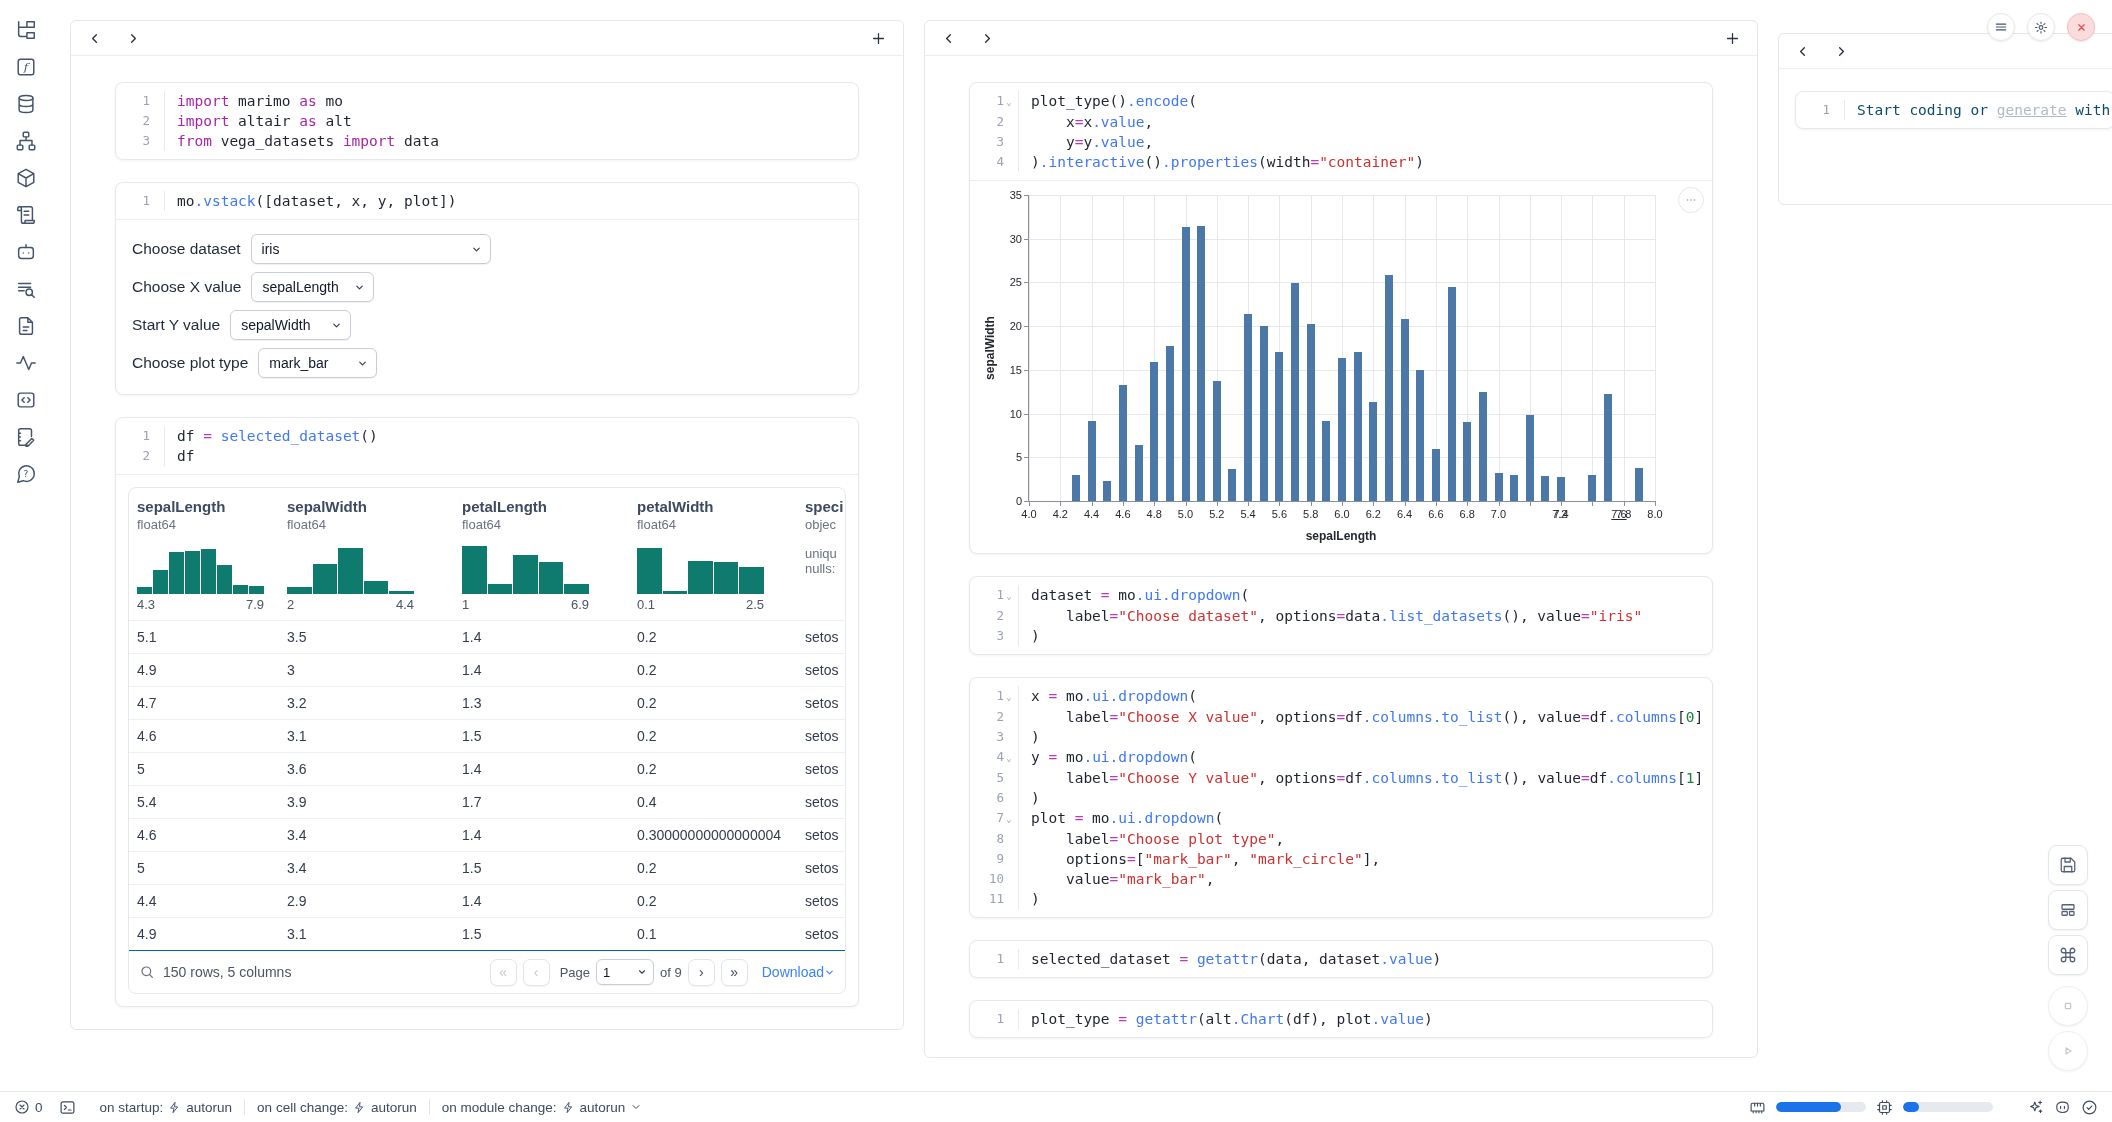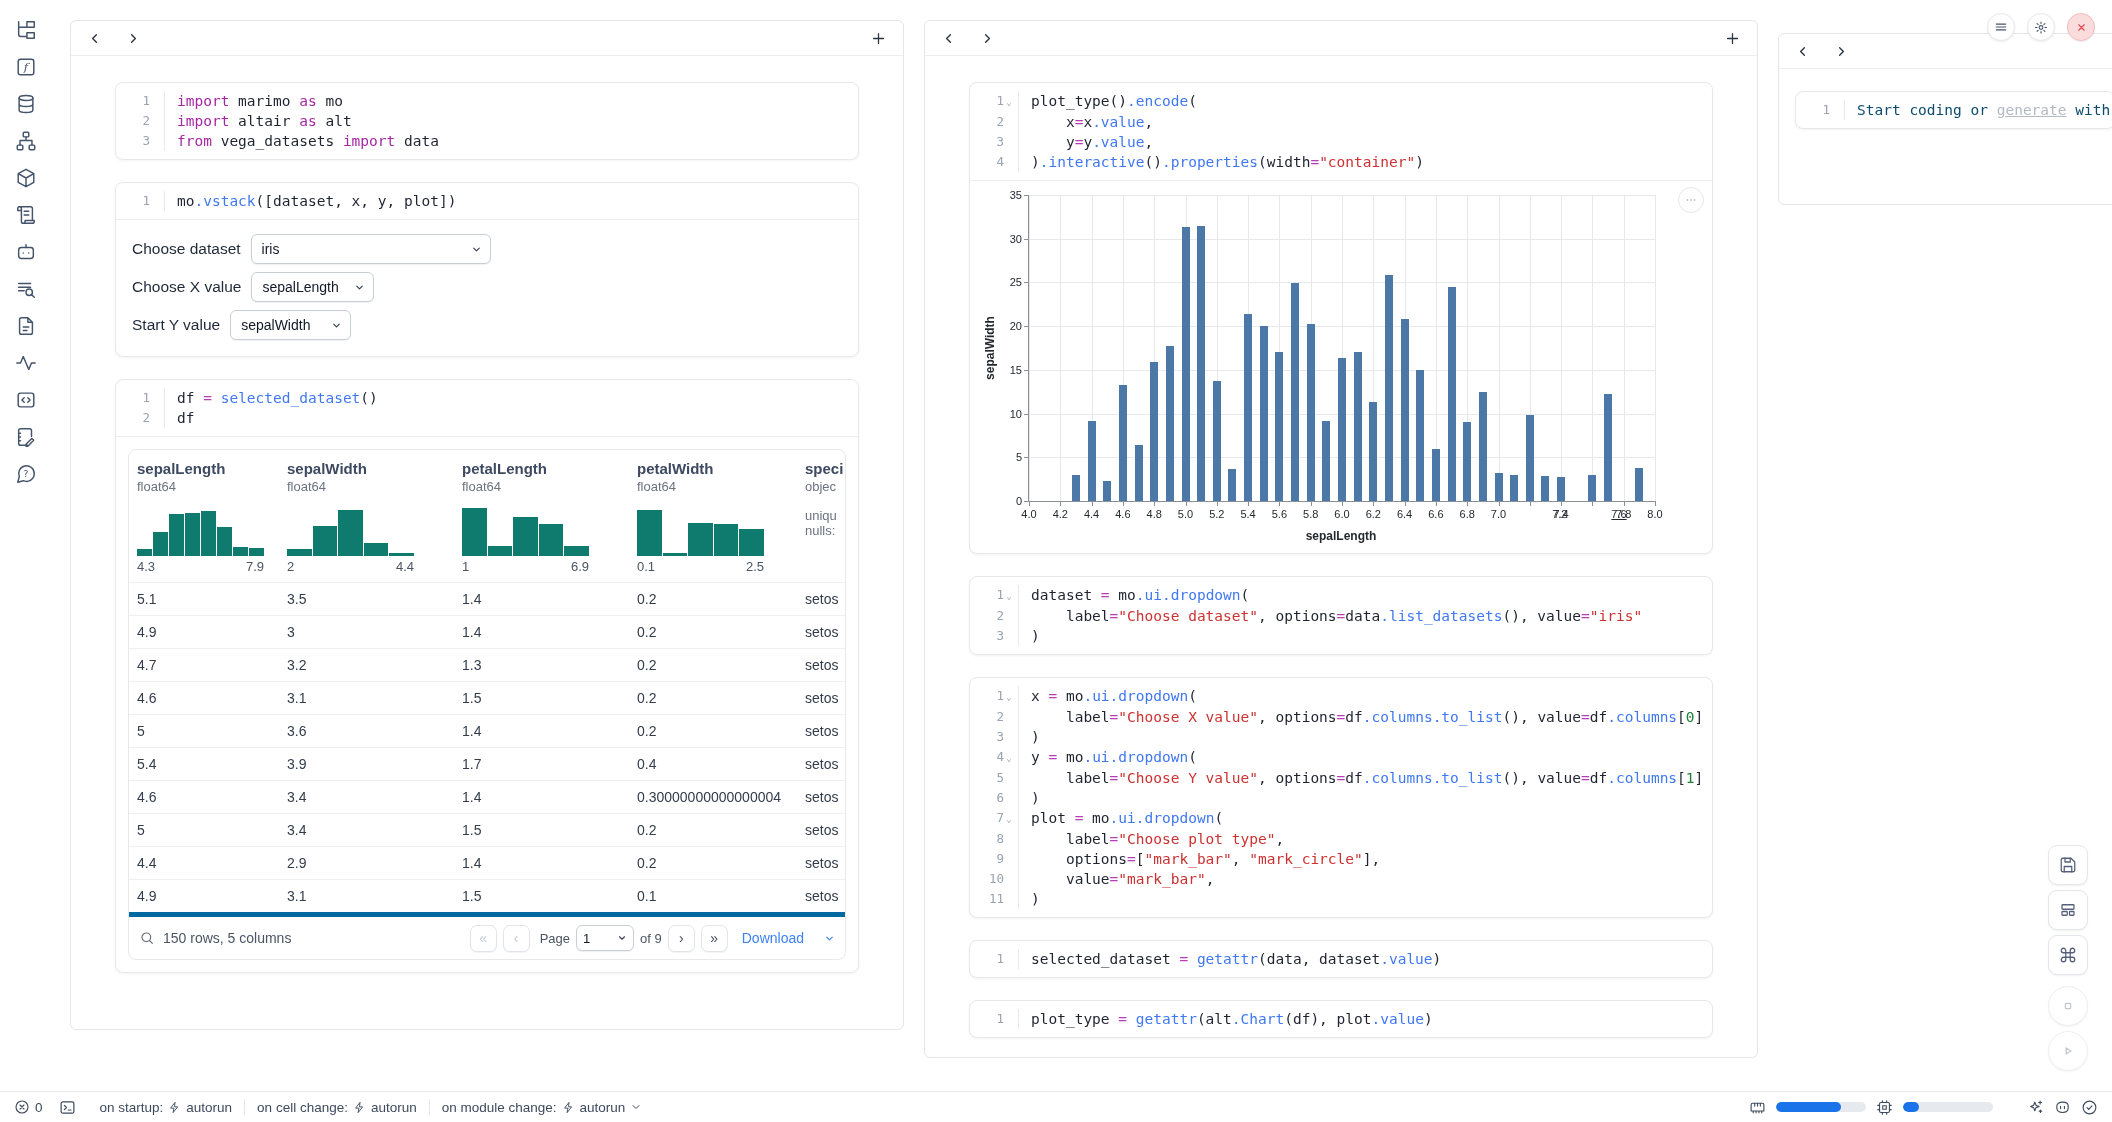--- a/index.html
+++ b/index.html
@@ -53,31 +53,31 @@
   .c4{width:168px;flex:none;}.c5{flex:1;overflow:hidden;white-space:nowrap;}
   .thname{font-weight:bold;font-size:15px;color:#3e4a61;}
   .thtype{font-size:13px;color:#6b7280;margin-top:2px;}
   .thextra{font-size:13px;color:#6b7280;}
   .thextra.gap{margin-top:14px;}
   .hist{display:flex;align-items:flex-end;gap:1px;height:54px;width:127px;margin-top:8px;}
   .hist b{flex:1;background:#0f7b6f;}
   .thrange{display:flex;justify-content:space-between;width:127px;font-size:13px;color:#4b5563;margin-top:3px;}
   .trow{display:flex;align-items:center;height:32px;border-top:1px solid #eef0f3;font-size:14px;color:#333c4a;}
   .tcell{padding:0 8px;box-sizing:border-box;overflow:hidden;white-space:nowrap;}
-  .tfoot{display:flex;align-items:center;height:42px;border-top:5px solid #0369a1;padding:0 10px;
+  .tfoot{display:flex;align-items:center;height:42px;border-top:1px solid #0369a1;padding:0 10px;
          font-size:14px;color:#4b5563;}
   .tfoot .summary{margin-left:8px;}
   .tfoot .spacer{flex:1;}
   .pgbtn{width:27px;height:27px;border:1px solid #e1e5ea;border-radius:7px;background:#fff;
          box-shadow:0 1px 1px rgba(16,24,40,.05);display:flex;align-items:center;justify-content:center;
          font-size:14px;color:#3f4a5c;margin-left:6px;cursor:pointer;}
   .pgbtn.dis{color:#c3c9d2;}
   .pginfo{display:flex;align-items:center;gap:6px;margin-left:10px;font-size:13px;color:#4b5563;}
   .pgsel{height:24px;padding:0 6px;width:44px;font-size:13px;}
-  .dl{display:flex;align-items:center;gap:20px;color:#3b82f6;font-size:14px;margin-left:14px;cursor:pointer;}
+  .dl{display:flex;align-items:center;gap:0;color:#3b82f6;font-size:14px;margin-left:14px;cursor:pointer;}
   
   .chartbox{position:relative;height:372px;}
   .plot{position:absolute;left:58px;top:14px;width:626px;height:306px;
         border-left:1px solid #8a8e96;border-bottom:1px solid #8a8e96;}
   .gl-v{position:absolute;top:0;width:1px;height:100%;background:#e8e8ea;}
   .gl-h{position:absolute;left:0;width:100%;height:1px;background:#e8e8ea;}
   .cbar{position:absolute;bottom:0;width:8px;background:#4c78a8;}
   .xtickm{position:absolute;top:100%;width:1px;height:5px;background:#8a8e96;}
   .ytickm{position:absolute;width:5px;height:1px;background:#8a8e96;}
   .xlab{position:absolute;top:calc(100% + 7px);width:30px;margin-left:-15px;text-align:center;
@@ -274,20 +274,31 @@
               <svg width="11" height="11" viewBox="0 0 24 24" fill="none" stroke="currentColor" stroke-width="2.6" stroke-linecap="round" stroke-linejoin="round">
                 <path d="M6 9l6 6 6-6"></path>
               </svg>
             </span>
         </span>
       </div>
       <div class="dd-row">
         <span>Start Y value</span>
         <span class="sel w101">
           <span>sepalWidth</span>
+          <span class="chev">
+              <svg width="11" height="11" viewBox="0 0 24 24" fill="none" stroke="currentColor" stroke-width="2.6" stroke-linecap="round" stroke-linejoin="round">
+                <path d="M6 9l6 6 6-6"></path>
+              </svg>
+            </span>
+        </span>
+      </div>
+      <div class="dd-row">
+        <span>Choose plot type</span>
+        <span class="sel w99">
+          <span>mark_bar</span>
           <span class="chev">
               <svg width="11" height="11" viewBox="0 0 24 24" fill="none" stroke="currentColor" stroke-width="2.6" stroke-linecap="round" stroke-linejoin="round">
                 <path d="M6 9l6 6 6-6"></path>
               </svg>
             </span>
         </span>
       </div>
     </div>
   </div>
 

